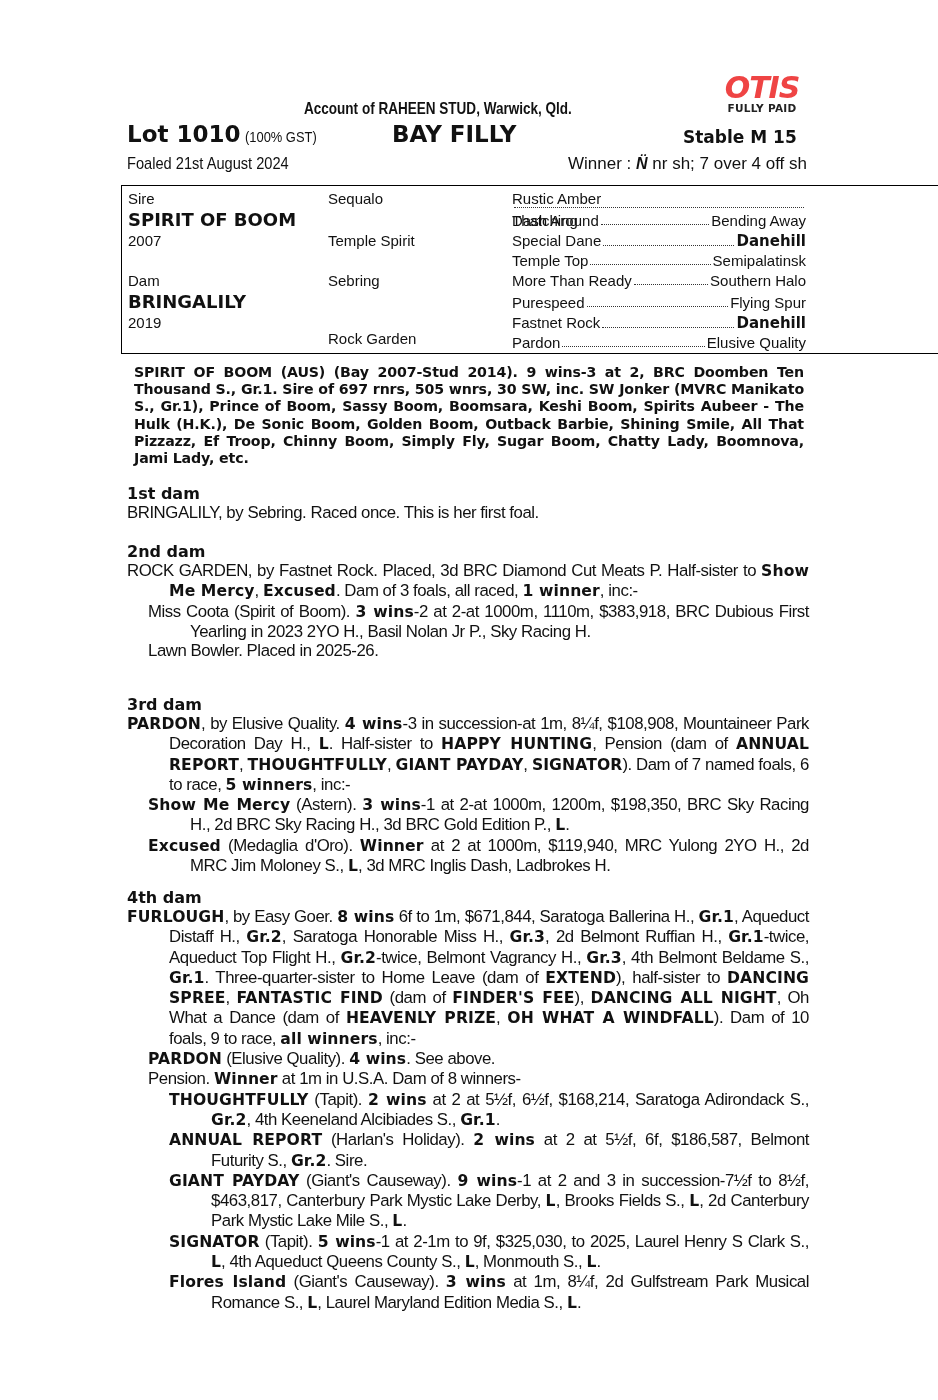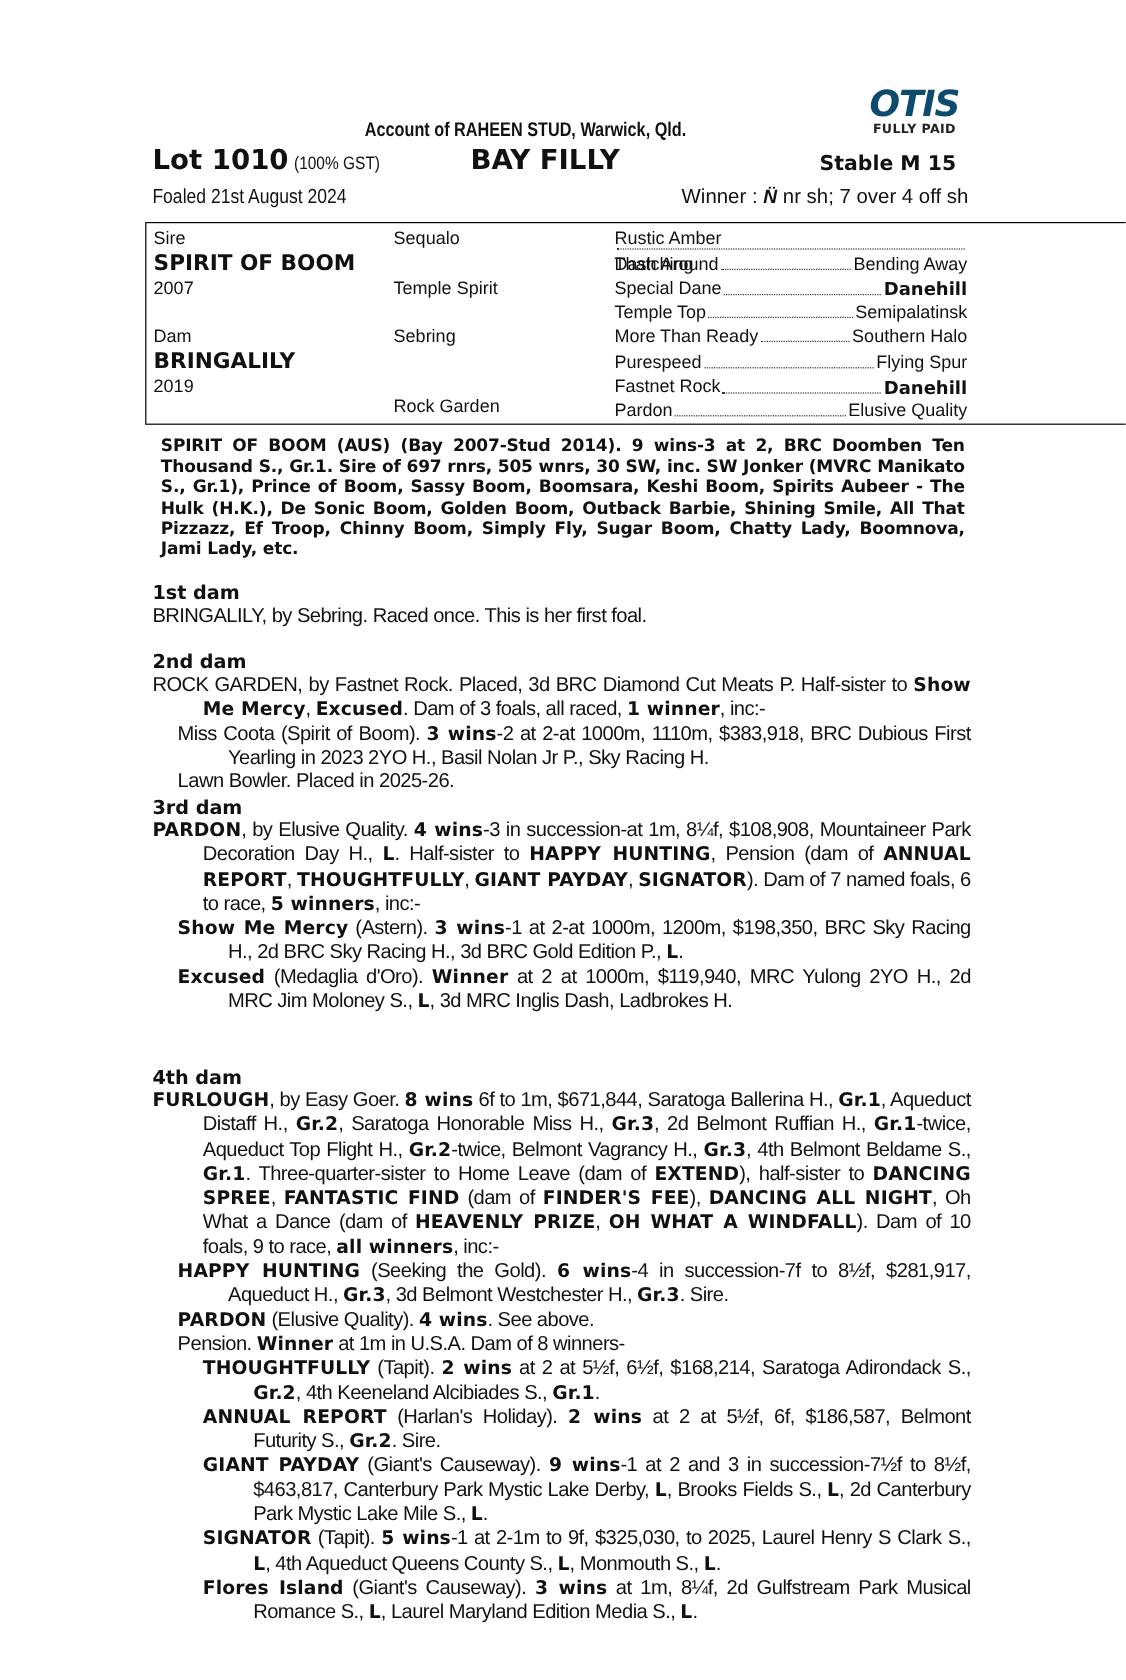--- a/index.html
+++ b/index.html
@@ -1,21 +1,21 @@
 <!DOCTYPE html>
 <html><head>
 <meta charset="utf-8">
 <style>
   html,body{margin:0;padding:0;background:#fff;}
   body{width:938px;height:1400px;position:relative;overflow:hidden;color:#111;font-family:"Liberation Sans","DejaVu Sans",sans-serif;}
   .cond{display:inline-block;transform:scaleX(0.86);transform-origin:left center;white-space:nowrap;}
   .b{font-weight:900;font-family:"DejaVu Sans",sans-serif;font-size:0.93em;letter-spacing:0.1px;}
   
   .logo{position:absolute;left:719px;top:74px;width:86px;text-align:center;}
-  .logo .mark{font-family:"DejaVu Sans",sans-serif;font-weight:900;font-size:30px;letter-spacing:-1px;line-height:28px;font-style:italic;color:#0c4a6e;}
+  .logo .mark{font-family:"DejaVu Sans",sans-serif;font-weight:900;font-size:30px;letter-spacing:-1px;line-height:28px;font-style:italic;color:#ef4444;}
   .logo .paid{font-family:"DejaVu Sans",sans-serif;font-weight:700;font-size:10.5px;color:#222;letter-spacing:0.3px;}
   .account{position:absolute;left:304px;top:99px;font-weight:700;font-size:16.5px;white-space:nowrap;transform:scaleX(0.82);transform-origin:left center;}
   .lot{position:absolute;left:127px;top:121px;white-space:nowrap;}
   .lot .num{font-family:"DejaVu Sans",sans-serif;font-weight:900;font-size:23px;}
   .lot .gst{font-size:15px;}
   .sex{position:absolute;left:392px;top:121px;font-family:"DejaVu Sans",sans-serif;font-weight:900;font-size:23px;}
   .stable{position:absolute;left:683px;top:127px;font-family:"DejaVu Sans",sans-serif;font-weight:900;font-size:17px;white-space:nowrap;}
   .foaled{position:absolute;left:127px;top:154px;font-size:17px;white-space:nowrap;}
   .brand{position:absolute;right:131px;top:154px;font-size:17px;white-space:nowrap;}
   .brand .glyph{font-style:italic;font-weight:700;font-size:16px;}
@@ -126,34 +126,33 @@
 
 <div class="sec" style="top:542px">
   <div class="h">2nd dam</div>
   <div class="paras">
       <div class="p i0"><span class="t">ROCK GARDEN, by Fastnet Rock. Placed, 3d BRC Diamond Cut Meats P. Half-sister to </span><span class="b">Show Me Mercy</span><span class="t">, </span><span class="b">Excused</span><span class="t">. Dam of 3 foals, all raced, </span><span class="b">1 winner</span><span class="t">, inc:-</span></div>
       <div class="p i1"><span class="t">Miss Coota (Spirit of Boom). </span><span class="b">3 wins</span><span class="t">-2 at 2-at 1000m, 1110m, $383,918, BRC Dubious First Yearling in 2023 2YO H., Basil Nolan Jr P., Sky Racing H.</span></div>
       <div class="p i1"><span class="t">Lawn Bowler. Placed in 2025-26.</span></div>
     </div>
 </div>
 
-<div class="sec" style="top:663px">
+<div class="sec" style="top:695px">
   <div class="h">3rd dam</div>
   <div class="paras">
       <div class="p i0"><span class="b">PARDON</span><span class="t">, by Elusive Quality. </span><span class="b">4 wins</span><span class="t">-3 in succession-at 1m, 8¼f, $108,908, Mountaineer Park Decoration Day H., </span><span class="b">L</span><span class="t">. Half-sister to </span><span class="b">HAPPY HUNTING</span><span class="t">, Pension (dam of </span><span class="b">ANNUAL REPORT</span><span class="t">, </span><span class="b">THOUGHTFULLY</span><span class="t">, </span><span class="b">GIANT PAYDAY</span><span class="t">, </span><span class="b">SIGNATOR</span><span class="t">). Dam of 7 named foals, 6 to race, </span><span class="b">5 winners</span><span class="t">, inc:-</span></div>
       <div class="p i1"><span class="b">Show Me Mercy</span><span class="t"> (Astern). </span><span class="b">3 wins</span><span class="t">-1 at 2-at 1000m, 1200m, $198,350, BRC Sky Racing H., 2d BRC Sky Racing H., 3d BRC Gold Edition P., </span><span class="b">L</span><span class="t">.</span></div>
       <div class="p i1"><span class="b">Excused</span><span class="t"> (Medaglia d'Oro). </span><span class="b">Winner</span><span class="t"> at 2 at 1000m, $119,940, MRC Yulong 2YO H., 2d MRC Jim Moloney S., </span><span class="b">L</span><span class="t">, 3d MRC Inglis Dash, Ladbrokes H.</span></div>
     </div>
 </div>
 
 <div class="sec" style="top:888px">
   <div class="h">4th dam</div>
   <div class="paras">
       <div class="p i0"><span class="b">FURLOUGH</span><span class="t">, by Easy Goer. </span><span class="b">8 wins</span><span class="t"> 6f to 1m, $671,844, Saratoga Ballerina H., </span><span class="b">Gr.1</span><span class="t">, Aqueduct Distaff H., </span><span class="b">Gr.2</span><span class="t">, Saratoga Honorable Miss H., </span><span class="b">Gr.3</span><span class="t">, 2d Belmont Ruffian H., </span><span class="b">Gr.1</span><span class="t">-twice, Aqueduct Top Flight H., </span><span class="b">Gr.2</span><span class="t">-twice, Belmont Vagrancy H., </span><span class="b">Gr.3</span><span class="t">, 4th Belmont Beldame S., </span><span class="b">Gr.1</span><span class="t">. Three-quarter-sister to Home Leave (dam of </span><span class="b">EXTEND</span><span class="t">), half-sister to </span><span class="b">DANCING SPREE</span><span class="t">, </span><span class="b">FANTASTIC FIND</span><span class="t"> (dam of </span><span class="b">FINDER'S FEE</span><span class="t">), </span><span class="b">DANCING ALL NIGHT</span><span class="t">, Oh What a Dance (dam of </span><span class="b">HEAVENLY PRIZE</span><span class="t">, </span><span class="b">OH WHAT A WINDFALL</span><span class="t">). Dam of 10 foals, 9 to race, </span><span class="b">all winners</span><span class="t">, inc:-</span></div>
-      <div class="p i1"><span class="b">HAPPY HUNTING</span><span class="t"> (Seeking the Gold). </span><span class="b">6 wins</span><span class="t">-4 in succession-7f to 8½f, $281,917, Aqueduct H., </span><span class="b">Gr.3</span><span class="t">, 3d Belmont Westchester H., </span><span class="b">Gr.3</span><span class="t">. Sire.</span></div>
       <div class="p i1"><span class="b">PARDON</span><span class="t"> (Elusive Quality). </span><span class="b">4 wins</span><span class="t">. See above.</span></div>
       <div class="p i1"><span class="t">Pension. </span><span class="b">Winner</span><span class="t"> at 1m in U.S.A. Dam of 8 winners-</span></div>
       <div class="p i2"><span class="b">THOUGHTFULLY</span><span class="t"> (Tapit). </span><span class="b">2 wins</span><span class="t"> at 2 at 5½f, 6½f, $168,214, Saratoga Adirondack S., </span><span class="b">Gr.2</span><span class="t">, 4th Keeneland Alcibiades S., </span><span class="b">Gr.1</span><span class="t">.</span></div>
       <div class="p i2"><span class="b">ANNUAL REPORT</span><span class="t"> (Harlan's Holiday). </span><span class="b">2 wins</span><span class="t"> at 2 at 5½f, 6f, $186,587, Belmont Futurity S., </span><span class="b">Gr.2</span><span class="t">. Sire.</span></div>
       <div class="p i2"><span class="b">GIANT PAYDAY</span><span class="t"> (Giant's Causeway). </span><span class="b">9 wins</span><span class="t">-1 at 2 and 3 in succession-7½f to 8½f, $463,817, Canterbury Park Mystic Lake Derby, </span><span class="b">L</span><span class="t">, Brooks Fields S., </span><span class="b">L</span><span class="t">, 2d Canterbury Park Mystic Lake Mile S., </span><span class="b">L</span><span class="t">.</span></div>
       <div class="p i2"><span class="b">SIGNATOR</span><span class="t"> (Tapit). </span><span class="b">5 wins</span><span class="t">-1 at 2-1m to 9f, $325,030, to 2025, Laurel Henry S Clark S., </span><span class="b">L</span><span class="t">, 4th Aqueduct Queens County S., </span><span class="b">L</span><span class="t">, Monmouth S., </span><span class="b">L</span><span class="t">.</span></div>
       <div class="p i2"><span class="b">Flores Island</span><span class="t"> (Giant's Causeway). </span><span class="b">3 wins</span><span class="t"> at 1m, 8¼f, 2d Gulfstream Park Musical Romance S., </span><span class="b">L</span><span class="t">, Laurel Maryland Edition Media S., </span><span class="b">L</span><span class="t">.</span></div>
     </div>
 </div>
 

